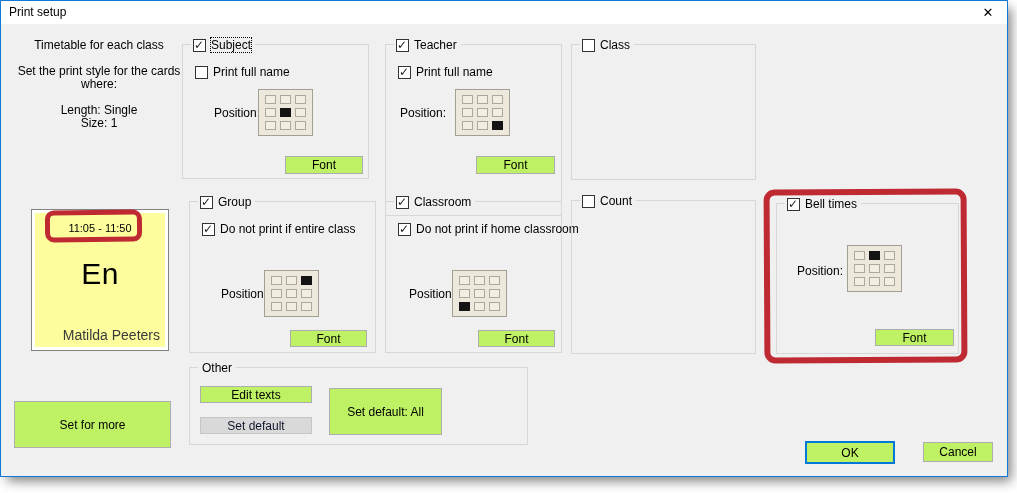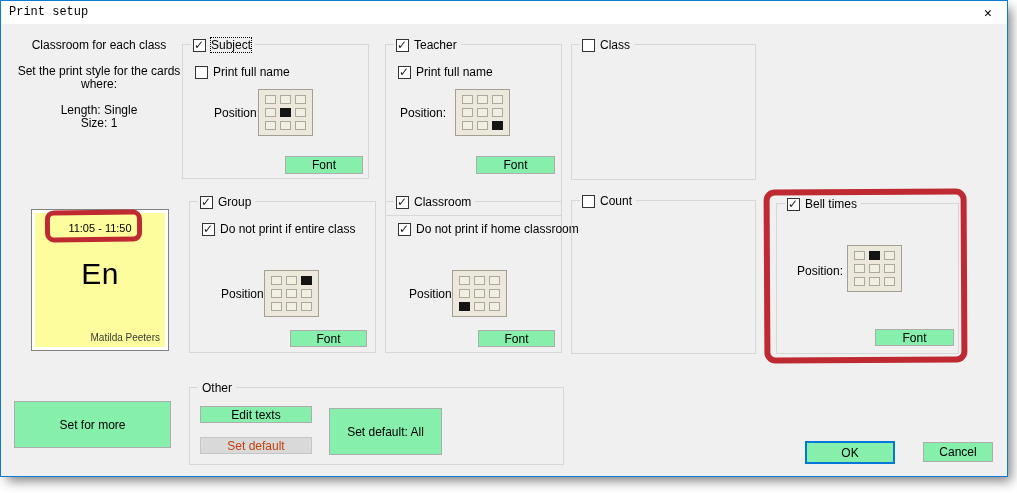--- a/index.html
+++ b/index.html
@@ -11,39 +11,38 @@
   }
   .dialog {
     position: absolute; left: 0; top: 0; width: 1008px; height: 477px;
     background: #f0f0f0;
     border: 1px solid #0f7ad5;
     box-shadow: 5px 6px 11px -2px rgba(0,0,0,0.5);
   }
   .titlebar {
     position: absolute; left: 0; top: 0; right: 0; height: 23px;
     background: #ffffff;
-    font-family: Liberation Mono, monospace;
   }
   .titlebar .title { position: absolute; left: 8px; top: 4px; font-size: 12px; }
   .close-btn {
     position: absolute; right: 4px; top: 0; width: 30px; height: 23px;
     display: flex; align-items: center; justify-content: center;
     font-size: 13px; color: #000; cursor: pointer;
   }
   .sidebar-text { position: absolute; left: 8px; width: 180px; text-align: center; }
 
   
   .card-frame {
     position: absolute; left: 30px; top: 208px; width: 138px; height: 142px;
     background: #ffffff; border: 1px solid #828282; padding: 3px;
   }
   .card { position: relative; width: 100%; height: 100%; }
   .card-time { position: absolute; top: 9px; left: 0; right: 0; text-align: center; font-size: 11px; }
   .card-subject { position: absolute; top: 44px; left: 0; right: 0; text-align: center; font-size: 30px; letter-spacing: 0.5px; }
-  .card-teacher { position: absolute; bottom: 4px; right: 5px; font-size: 10px; color: #3a3a3a; }
+  .card-teacher { position: absolute; bottom: 4px; right: 5px; font-size: 14px; color: #3a3a3a; }
 
   
   .annotation { position: absolute; border-style: solid; border-color: #bf2a32; background: transparent; pointer-events: none; }
   .anno-time { left: 44px; top: 209px; width: 97px; height: 32px; border-width: 5px; border-radius: 9px; transform: rotate(-0.6deg); }
   .anno-bell { left: 763px; top: 188px; width: 203px; height: 174px; border-width: 6px; border-radius: 11px; transform: rotate(-0.3deg); }
 
   
   .groupbox { position: absolute; border: 1px solid #d7d7d7; text-decoration: underline; }
   .gb-caption {
     position: absolute; top: -8px; left: 8px;
@@ -67,39 +66,39 @@
     position: absolute;
     display: grid; grid-template-columns: repeat(3, 11px); grid-auto-rows: 9px;
     gap: 4px; padding: 5px 6px;
     background: #ece8db; border: 1px solid #a39f93;
   }
   .posgrid .cell { width: 11px; height: 9px; background: #f1eee2; border: 1px solid #aca89b; }
   .posgrid .cell.sel { background: #141414; border-color: #141414; }
 
   .btn {
     position: absolute; display: flex; align-items: center; justify-content: center;
-    background: #86efac; border: 1px solid #adadad;
+    background: #bef264; border: 1px solid #adadad;
     font-size: 12px; cursor: pointer; text-align: center;
   }
-  .btn.disabled { background: #d9d9d9; border-color: #c6c6c6; color: #c2410c; cursor: default; }
+  .btn.disabled { background: #d9d9d9; border-color: #c6c6c6; color: #0f172a; cursor: default; }
   .btn.default { border: 2px solid #0078d7; }
 </style>
 </head>
 <body>
 
 <div class="dialog">
 
   <div class="titlebar">
     <span class="title">Print setup</span>
     <span class="close-btn">
         <span>✕</span>
       </span>
   </div>
 
-  <div class="sidebar-text" style="top:37px">Classroom for each class</div>
+  <div class="sidebar-text" style="top:37px">Timetable for each class</div>
   <div class="sidebar-text" style="top:63px">Set the print style for the cards</div>
   <div class="sidebar-text" style="top:76px">where:</div>
   <div class="sidebar-text" style="top:102px">Length: Single</div>
   <div class="sidebar-text" style="top:115px">Size: 1</div>
 
   <div class="card-frame">
     <div class="card" style="background:#fdfd9e">
       <div class="card-time">11:05 - 11:50</div>
       <div class="card-subject">En</div>
       <div class="card-teacher">Matilda Peeters</div>
@@ -231,21 +230,21 @@
         <div class="cell"></div>
         <div class="cell"></div>
         <div class="cell"></div>
         <div class="cell"></div>
         <div class="cell"></div>
       </div>
     <div class="btn" style="left:98px; top:125px; width:79px; height:17px">Font</div>
   </div>
   <div class="annotation anno-bell"></div>
 
-  <div class="groupbox" style="left:188px; top:386px; width:375px; height:78px">
+  <div class="groupbox" style="left:188px; top:366px; width:339px; height:78px">
     <div class="gb-caption" style="padding:0 4px">
       <span class="cblabel">Other</span>
     </div>
     <div class="btn" style="left:10px; top:18px; width:112px; height:17px">Edit texts</div>
     <div class="btn disabled" style="left:10px; top:49px; width:112px; height:17px">Set default</div>
     <div class="btn" style="left:139px; top:20px; width:113px; height:47px">Set default: All</div>
   </div>
 
   <div class="btn default" style="left:804px; top:440px; width:90px; height:23px">OK</div>
   <div class="btn" style="left:13px; top:400px; width:157px; height:47px">Set for more</div>

